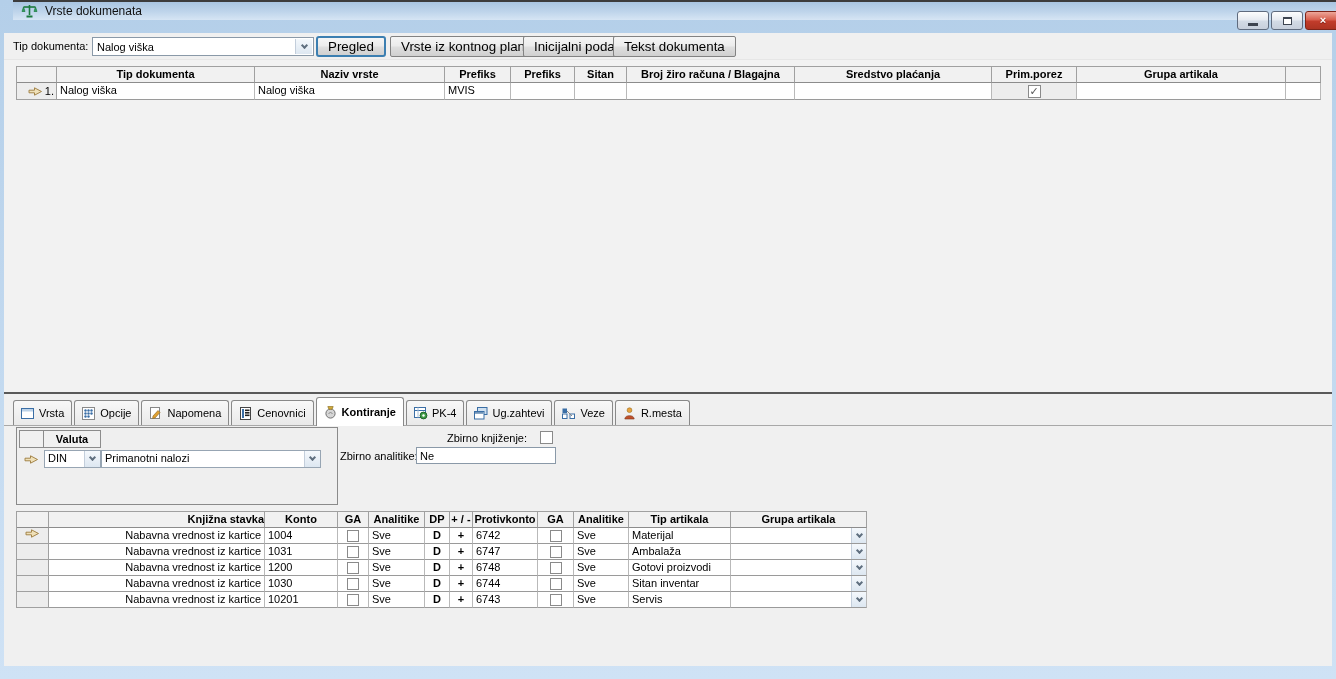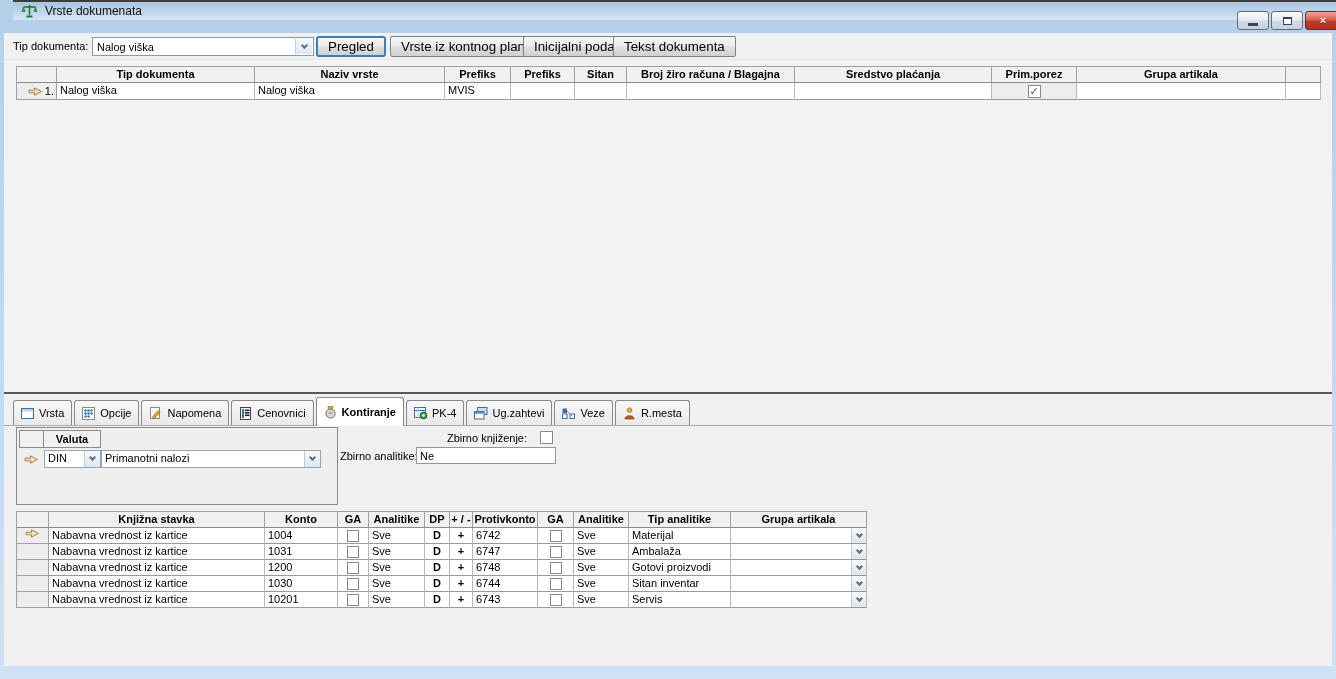--- a/index.html
+++ b/index.html
@@ -116,21 +116,21 @@
                 display:flex; align-items:center; justify-content:center; }
   .scb { width:12px; height:12px; background:#fff; border:1px solid #8a8a8a; margin-top:1px; }
 
   
   .w-sel  { width:40px; }  .w-tip  { width:198px; } .w-naz { width:190px; }
   .w-pre  { width:66px; }  .w-suf  { width:64px; }  .w-svr { width:52px; }
   .w-broj { width:168px; } .w-sred { width:197px; } .w-prim{ width:85px; }
   .w-grup { width:209px; } .w-ext  { width:35px; }
 
   
-  .s-sel { width:32px; }  .s-stav { width:216px; } .s-konto { width:73px; }
+  .s-sel { width:32px; }  .s-stav { width:216px;text-align:right; } .s-konto { width:73px; }
   .s-ga  { width:31px; }  .s-ana  { width:56px; }  .s-dp   { width:25px; }
   .s-pm  { width:23px; }  .s-prot { width:65px; }  .s-ga2  { width:36px; }
   .s-ana2{ width:55px; }  .s-tip  { width:102px; } .s-grup { width:136px; }
 
   
   .v-sel { width:25px; } .v-val { width:57px; } .v-nal { width:220px; }
 </style>
 </head>
 <body>
 
@@ -367,21 +367,21 @@
           <div class="hc s-sel"></div>
           <div class="hc s-stav">Knjižna stavka</div>
           <div class="hc s-konto">Konto</div>
           <div class="hc s-ga">GA</div>
           <div class="hc s-ana">Analitike</div>
           <div class="hc s-dp">DP</div>
           <div class="hc s-pm">+ / -</div>
           <div class="hc s-prot">Protivkonto</div>
           <div class="hc s-ga2">GA</div>
           <div class="hc s-ana2">Analitike</div>
-          <div class="hc s-tip">Tip analitike</div>
+          <div class="hc s-tip">Tip artikala</div>
           <div class="hc s-grup">Grupa artikala</div>
         </div>
         <div id="stavke-rows">
   <div class="row">
     <div class="sc s-sel">
                 <span class="handslot"><svg width="15" height="11" viewBox="0 0 15 11">
                     <path d="M1 4.2h5.5V1.8L13.5 5.5 6.5 9.2V6.8H1z" fill="#efe0b8" stroke="#9c7b3c" stroke-width="0.9"></path>
                   </svg></span>
               </div>
     <div class="dc s-stav">Nabavna vrednost iz kartice</div>

